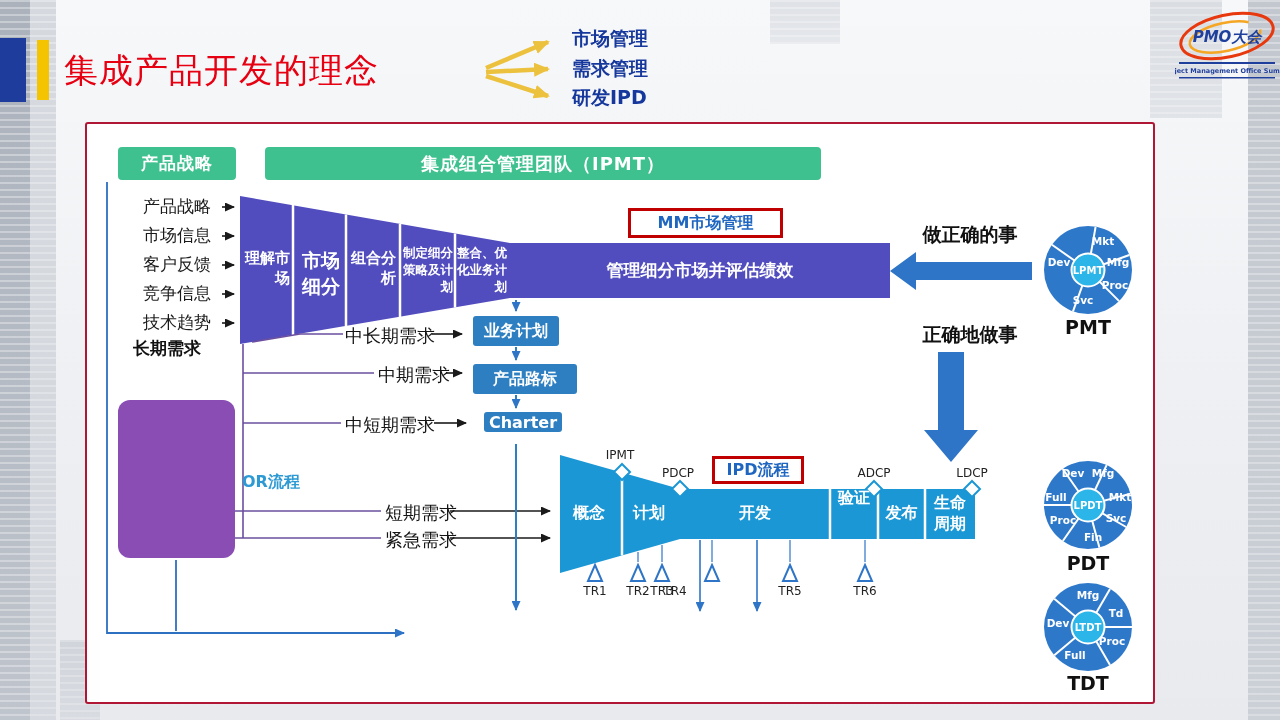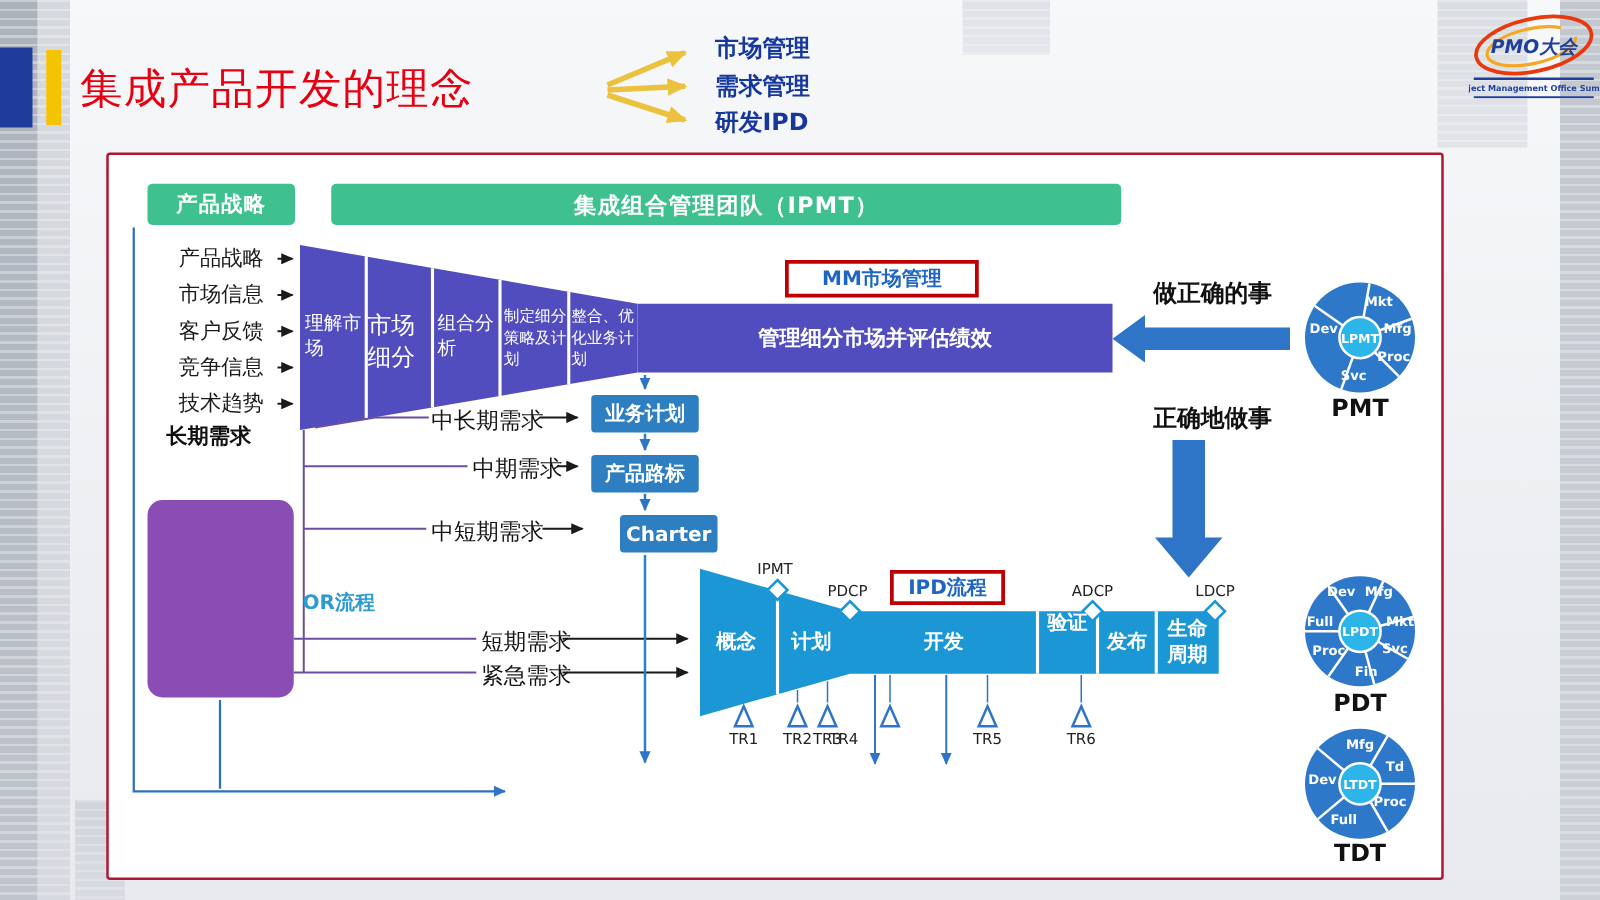--- a/index.html
+++ b/index.html
@@ -5,21 +5,21 @@
 *{margin:0;padding:0;box-sizing:border-box}
 body{background:#888}
 .slide{position:relative;width:1280px;height:720px;overflow:hidden;
   background:linear-gradient(180deg,#f7f8fa 0%,#edeff2 60%,#e8eaee 100%);
   font-family:"DejaVu Sans","Liberation Sans",sans-serif;margin:0 auto}
 .abs{position:absolute}
 .bldg{background-image:repeating-linear-gradient(to bottom,rgba(255,255,255,.35) 0 2px,rgba(0,0,0,0) 2px 7px),linear-gradient(180deg,#99a1ad,#b6bcc5)}
 .greenbox{background:#3ec08f;color:#fff;font-weight:bold;display:flex;align-items:center;justify-content:center;border-radius:4px;letter-spacing:1px}
 .bluebox{background:#2d7fc1;color:#fff;font-weight:bold;display:flex;align-items:center;justify-content:center;border-radius:3px;font-size:16px}
 .redframe{background:#fff;border:3px solid #c00000;color:#1f66c0;font-weight:bold;display:flex;align-items:center;justify-content:center;font-size:16px}
-.seg{position:absolute;color:#fff;text-align:left;word-break:break-all;line-height:1.35;font-weight:normal}
+.seg{position:absolute;color:#fff;text-align:right;word-break:break-all;line-height:1.35;font-weight:bold}
 .demand{position:absolute;font-size:18px;color:#141414;font-weight:500;white-space:nowrap}
 .phase{position:absolute;color:#fff;font-weight:bold;font-size:16px;text-align:center;word-break:break-all;line-height:1.3}
 .dcp{position:absolute;font-size:12px;color:#222;text-align:center;width:46px}
 .trlbl{position:absolute;font-size:12px;color:#222;text-align:center;width:26px}
 .teamname{position:absolute;font-weight:bold;font-size:19px;text-align:center;color:#111;width:110px}
 .tw{font-size:10px;font-weight:bold;fill:#fff;text-anchor:middle}
 .tl{font-size:10.5px;font-weight:bold;fill:#fff;text-anchor:middle}
 .inputrow{position:absolute;font-size:17px;color:#1a1a1a;font-weight:500;white-space:nowrap}
 .bullet{position:absolute;font-size:19px;font-weight:600;color:#16389c;white-space:nowrap}
 .bold19{position:absolute;font-size:19px;font-weight:bold;color:#111;text-align:center}
@@ -157,21 +157,21 @@
       <path d="M865,565 L872,581 L858,581 Z"></path>
     </g>
 
     <g stroke="#2e75c8" stroke-width="1.6">
       <line x1="700" y1="540" x2="700" y2="611" marker-end="url(#mkBlue)"></line>
       <line x1="757" y1="540" x2="757" y2="611" marker-end="url(#mkBlue)"></line>
     </g>
   </svg>
 
   <div class="abs greenbox" style="left:118px;top:147px;width:118px;height:33px;font-size:17px">产品战略</div>
-  <div class="abs greenbox" style="left:265px;top:147px;width:632px;height:33px;font-size:18px">集成组合管理团队（IPMT）</div>
+  <div class="abs greenbox" style="left:265px;top:147px;width:556px;height:33px;font-size:18px">集成组合管理团队（IPMT）</div>
 
   <div class="inputrow" style="left:143px;top:195px">产品战略</div>
   <div class="inputrow" style="left:143px;top:224px">市场信息</div>
   <div class="inputrow" style="left:143px;top:253px">客户反馈</div>
   <div class="inputrow" style="left:143px;top:282px">竞争信息</div>
   <div class="inputrow" style="left:143px;top:311px">技术趋势</div>
 
   <div class="abs" style="left:133px;top:337px;font-size:17px;font-weight:bold;color:#111">长期需求</div>
 
   <div class="seg" style="left:244px;top:248px;width:46px;font-size:15px">理解市场</div>
@@ -182,22 +182,22 @@
 
   <div class="abs" style="left:510px;top:243px;width:380px;height:55px;background:#524dbe;color:#fff;font-weight:bold;font-size:17px;display:flex;align-items:center;justify-content:center">管理细分市场并评估绩效</div>
 
   <div class="abs redframe" style="left:628px;top:208px;width:155px;height:30px">MM市场管理</div>
   <div class="abs redframe" style="left:712px;top:456px;width:92px;height:28px">IPD流程</div>
 
   <div class="bold19" style="left:908px;top:222px;width:124px">做正确的事</div>
   <div class="bold19" style="left:908px;top:322px;width:124px">正确地做事</div>
 
   <div class="abs bluebox" style="left:473px;top:316px;width:86px;height:30px">业务计划</div>
-  <div class="abs bluebox" style="left:473px;top:364px;width:86px;height:30px">产品路标</div>
-  <div class="abs bluebox" style="left:496px;top:412px;width:78px;height:30px">Charter</div>
+  <div class="abs bluebox" style="left:473px;top:364px;width:104px;height:30px">产品路标</div>
+  <div class="abs bluebox" style="left:484px;top:412px;width:78px;height:20px">Charter</div>
 
   <div class="demand" style="left:345px;top:324px">中长期需求</div>
   <div class="demand" style="left:378px;top:363px">中期需求</div>
   <div class="demand" style="left:345px;top:413px">中短期需求</div>
   <div class="demand" style="left:385px;top:501px">短期需求</div>
   <div class="demand" style="left:385px;top:528px">紧急需求</div>
 
   <div class="abs" style="left:118px;top:400px;width:117px;height:158px;background:#8a4db4;border-radius:12px"></div>
   <div class="abs" style="left:242px;top:472px;font-size:16px;font-weight:bold;color:#2d9ad4">OR流程</div>
 

